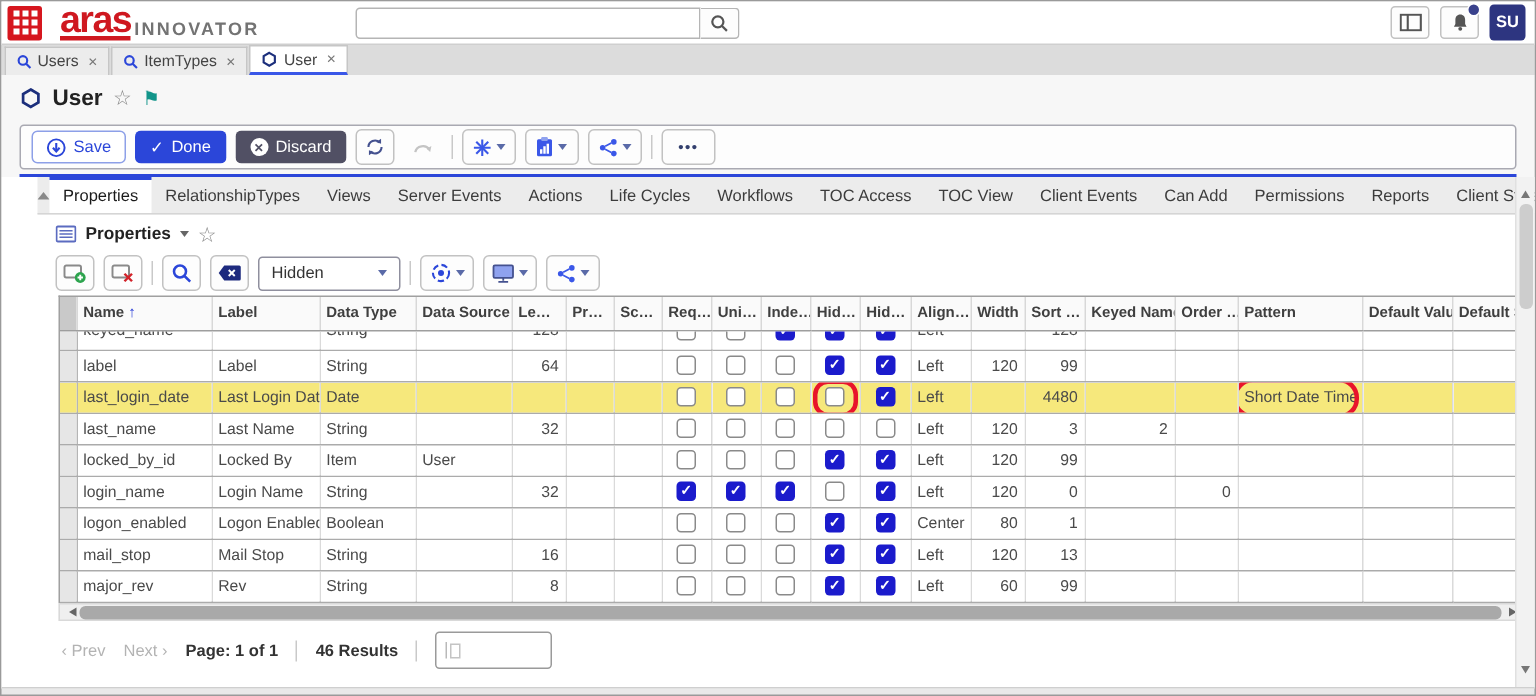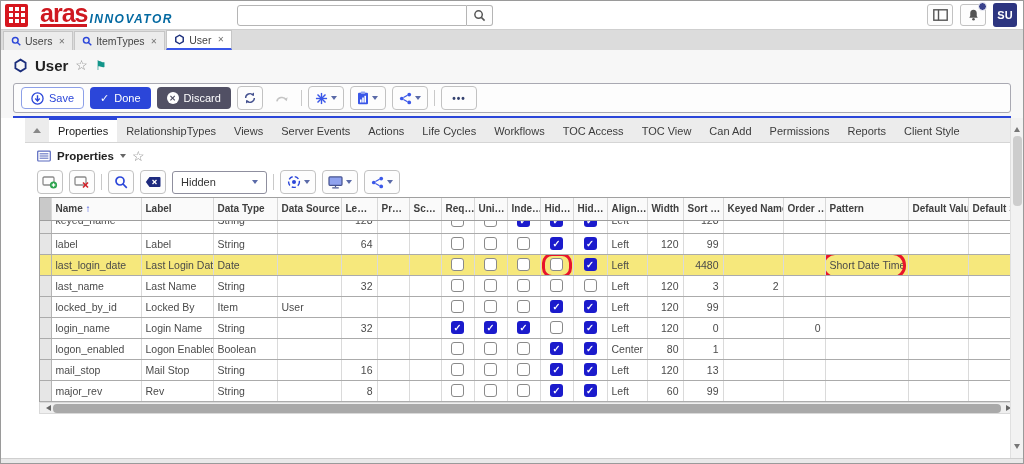--- a/index.html
+++ b/index.html
@@ -6,21 +6,21 @@
   html,body { width:1024px; height:464px; overflow:hidden; }
   body { font-family:"Liberation Sans", sans-serif; background:#e9e9e9; color:#333; font-size:11px; }
   .win { width:1024px; height:464px; border:1px solid #9a9a9a; background:#e9e9e9; position:relative; }
 
   
   .topbar { height:29px; background:#fff; border-bottom:1px solid #cfcfcf; display:flex; align-items:center; padding:0 6px 0 4px; gap:8px; }
   .appgrid { width:23px; height:23px; background:#d6161e; border-radius:2px; display:grid; grid-template-columns:repeat(3,4px); grid-template-rows:repeat(3,4px); gap:2px; padding:3.5px; cursor:pointer; }
   .appgrid span { background:#fff; }
   .logo { display:flex; align-items:flex-end; gap:2px; margin-left:4px; }
   .logo .primary { font-size:25px; font-weight:bold; color:#cf1820; line-height:20px; letter-spacing:-1px; border-bottom:3px solid #cf1820; padding-bottom:1px; }
-  .logo .secondary { font-size:12px; font-weight:bold; font-style:italic; color:#0369a1; letter-spacing:1.5px; padding-bottom:1px; }
+  .logo .secondary { font-size:12px; font-weight:bold; color:#737373; letter-spacing:1.5px; padding-bottom:1px; }
   .searchwrap { display:flex; margin-left:56px; }
   .searchwrap input { width:230px; height:21px; border:1px solid #b5b5b5; border-radius:3px 0 0 3px; padding:0 6px; font-size:11px; outline:none; background:#fff; }
   .searchbtn { width:26px; height:21px; border:1px solid #b5b5b5; border-left:none; border-radius:0 3px 3px 0; background:#fdfdfd; display:flex; align-items:center; justify-content:center; cursor:pointer; }
   .topright { margin-left:auto; display:flex; align-items:center; gap:7px; }
   .tbtn { width:26px; height:22px; background:#fdfdfd; border:1px solid #c2c2c2; border-radius:3px; display:flex; align-items:center; justify-content:center; cursor:pointer; position:relative; }
   .avatar { width:24px; height:24px; background:#2d3580; color:#fff; border-radius:3px; font-size:11px; font-weight:bold; display:flex; align-items:center; justify-content:center; cursor:pointer; }
   .badge { position:absolute; top:-3px; right:-2px; width:9px; height:9px; background:#39418c; border-radius:50%; border:1px solid #fff; }
 
   
   .wtabs { height:20px; background:#dcdcdc; display:flex; align-items:flex-end; padding-left:2px; }
@@ -287,20 +287,21 @@
       <div id="form-tabs" style="display:flex;">
           <div class="ftab active">Properties</div>
           <div class="ftab">RelationshipTypes</div>
           <div class="ftab">Views</div>
           <div class="ftab">Server Events</div>
           <div class="ftab">Actions</div>
           <div class="ftab">Life Cycles</div>
           <div class="ftab">Workflows</div>
           <div class="ftab">TOC Access</div>
           <div class="ftab">TOC View</div>
+          <div class="ftab">Client Events</div>
           <div class="ftab">Can Add</div>
           <div class="ftab">Permissions</div>
           <div class="ftab">Reports</div>
           <div class="ftab">Client Style</div>
         </div>
 
     </div>
 
     <div class="secrow">
       <svg width="14" height="12" viewBox="0 0 16 13">
@@ -702,20 +703,32 @@
           </tbody>
       </table>
     </div>
 
     <div class="hscroll">
       <span class="larr"></span>
       <span class="thumb"></span>
       <span class="rarr"></span>
     </div>
 
+    <div class="pager">
+      <span class="pbtn">‹ Prev</span>
+      <span class="pbtn">Next ›</span>
+      <span class="pinfo">Page: 1 of 1</span>
+      <span class="psep"></span>
+      <span class="pinfo">46 Results</span>
+      <span class="psep"></span>
+      <div class="pageinput">
+        <span class="cursor-i"></span>
+        <span class="cursor-box"></span>
+      </div>
+    </div>
 
     <div class="vscroll">
       <span class="up"></span>
       <span class="thumb"></span>
       <span class="dn"></span>
     </div>
 
   </div>
 </div>
 

